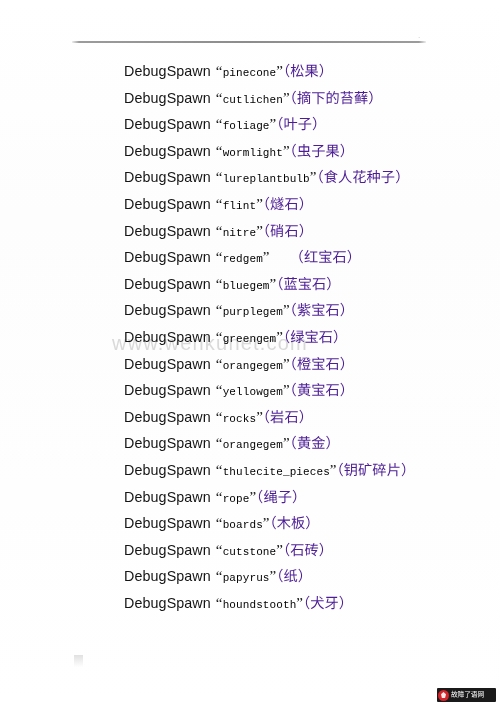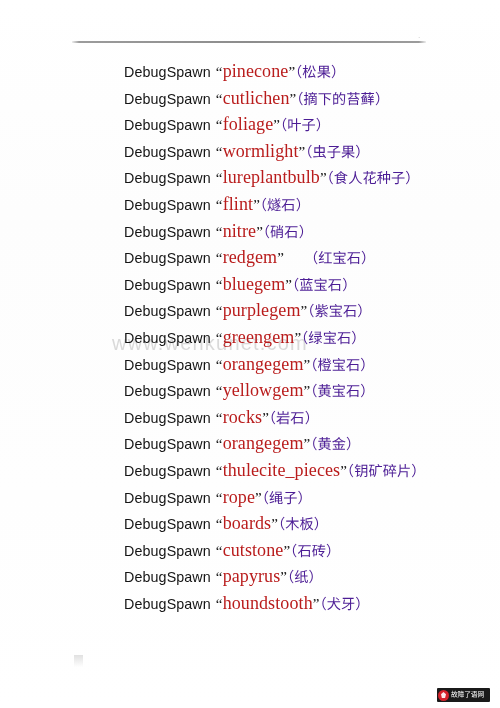--- a/index.html
+++ b/index.html
@@ -80,23 +80,23 @@
     font-family:"Liberation Serif","DejaVu Serif",serif;
     letter-spacing:0.1px;
   }
   .cmd-keyword{
     font-family:"Liberation Sans","DejaVu Sans",sans-serif;
     font-size:14.3px;
     color:#141414;
     margin-left:48px;
   }
   .cmd-id{
-    font-family:Liberation Serif, serif;
-    font-size:18px;
-    color:#b91c1c;
+    font-family:Liberation Mono, monospace;
+    font-size:11px;
+    color:#000000;
   }
   .cmd-quote{
     font-family:"Liberation Serif","DejaVu Serif",serif;
     font-size:15px;
     color:#141414;
   }
   .cmd-cn{
     font-family:"DejaVu Sans","Liberation Sans",sans-serif;
     font-size:14.2px;
     color:#4c1d95;
@@ -116,21 +116,21 @@
   }
   
   #site-badge{
     position:absolute;
     left:437px;
     top:688px;
     height:14px;
     display:flex;
     align-items:center;
     background:#1a1a1a;
-    padding:0 3px 0 1px;
+    padding:0 9px 0 1px;
     border-radius:1px;
   }
   #badge-mark{
     width:11px;
     height:11px;
     border-radius:50%;
     background:#d4232b;
     position:relative;
     flex:0 0 auto;
     margin-right:2px;

